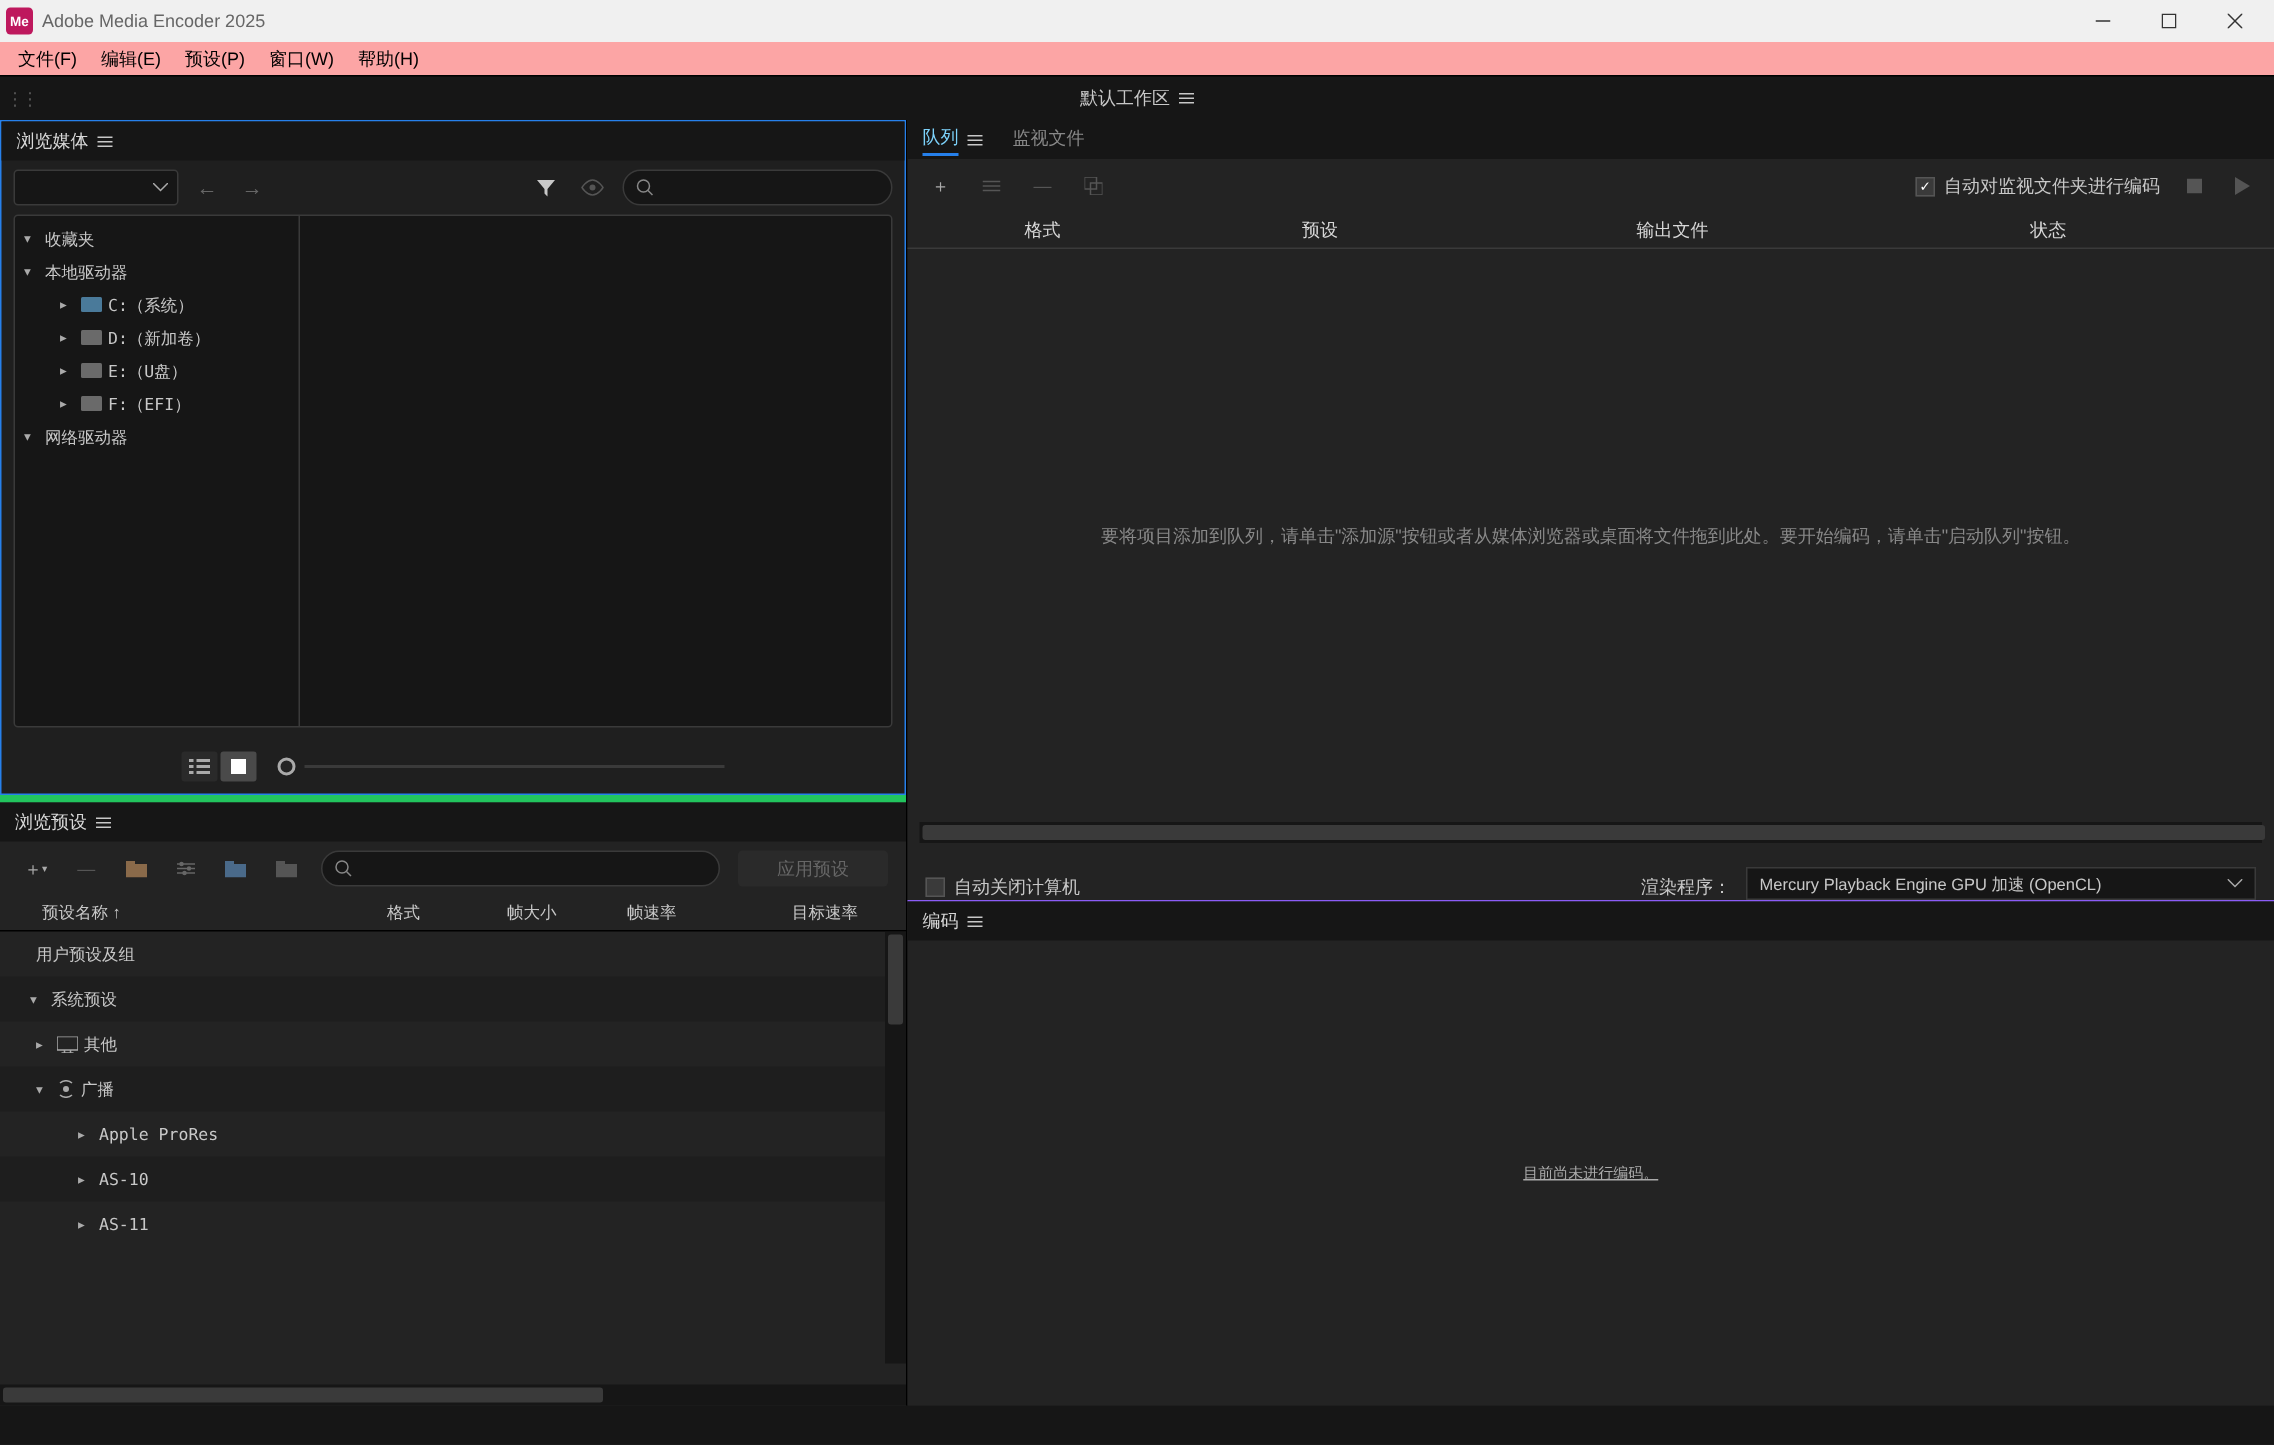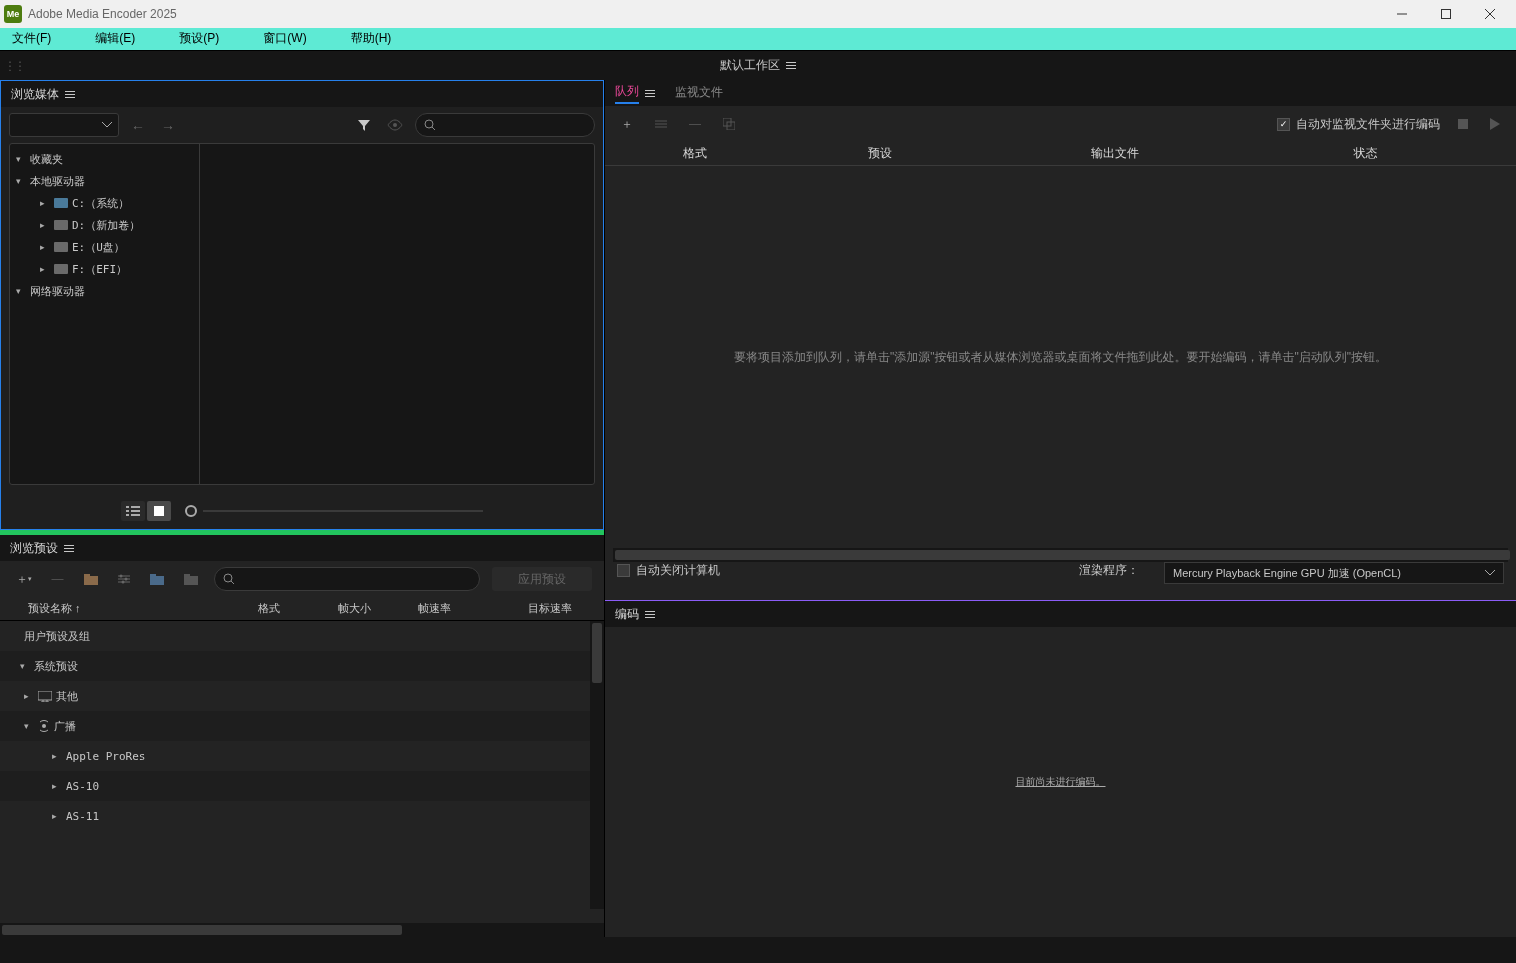--- a/index.html
+++ b/index.html
@@ -1,25 +1,25 @@
 <!DOCTYPE html>
 <html><head>
 <meta charset="utf-8">
 <style>
 * { margin: 0; padding: 0; box-sizing: border-box; font-family: "Microsoft YaHei", Arial, sans-serif; }
 body { background: #1e1e1e; color: #c8c8c8; font-size: 12px; overflow: hidden; width: 1516px; height: 963px; }
 
 
 .titlebar { height: 28px; background: #f0f0f0; display: flex; align-items: center; padding: 0 4px; color: #666; }
-.titlebar .app-icon { width: 18px; height: 18px; background: #4d7c0f; border-radius: 3px; color: #fff; font-size: 9px; font-weight: bold; display: flex; align-items: center; justify-content: center; margin-right: 6px; }
+.titlebar .app-icon { width: 18px; height: 18px; background: #be185d; border-radius: 3px; color: #fff; font-size: 9px; font-weight: bold; display: flex; align-items: center; justify-content: center; margin-right: 6px; }
 .titlebar .title { flex: 1; font-size: 12px; }
 .titlebar .win-btn { width: 44px; height: 28px; display: flex; align-items: center; justify-content: center; color: #333; }
 
 
-.menubar { height: 22px; background: #5eead4; display: flex; padding: 0 4px; color: #000; font-size: 12px; gap: 28px; }
+.menubar { height: 22px; background: #fca5a5; display: flex; align-items: center; padding: 0 4px; color: #000; font-size: 12px; }
 .menubar .menu-item { padding: 2px 8px; }
 
 
 .workspacebar { height: 30px; background: #161616; display: flex; align-items: center; justify-content: center; border-top: 1px solid #000; position: relative; }
 .workspacebar .drag-grip { position: absolute; left: 4px; color: #555; letter-spacing: -2px; }
 .workspacebar .ws-label { color: #c8c8c8; display: flex; align-items: center; gap: 6px; }
 .hamburger { display: inline-flex; flex-direction: column; gap: 2px; }
 .hamburger span { display: block; width: 10px; height: 1px; background: #c8c8c8; }
 
 
@@ -78,35 +78,35 @@
 .pb-row.l3 { padding-left: 52px; }
 .pb-scrollbar-v { position: absolute; right: 0; top: 0; bottom: 14px; width: 14px; background: #161616; }
 .pb-scrollbar-v .thumb { width: 10px; margin: 2px; height: 60px; background: #3a3a3a; border-radius: 2px; }
 .pb-scrollbar-h { height: 14px; background: #161616; display: flex; }
 .pb-scrollbar-h .thumb { height: 10px; margin: 2px; width: 400px; background: #3a3a3a; border-radius: 2px; }
 
 
 .queue-panel { flex: 0 0 520px; }
 .queue-tabs { height: 26px; background: #161616; display: flex; align-items: center; padding: 0 10px; gap: 20px; }
 .tab { color: #888; font-size: 12px; padding-bottom: 2px; }
-.tab.active { color: #ec4899; border-bottom: 2px solid #2680eb; }
+.tab.active { color: #7dd3fc; border-bottom: 2px solid #2680eb; }
 .q-toolbar { height: 36px; display: flex; align-items: center; padding: 4px 12px; gap: 14px; }
 .q-toolbar .spacer { flex: 1; }
 .q-check { display: flex; align-items: center; gap: 6px; font-size: 12px; }
 .q-check .box { width: 13px; height: 13px; background: #3a3a3a; border: 1px solid #555; display: flex; align-items: center; justify-content: center; font-size: 9px; color: #fff; }
 .q-check .box.checked::after { content: "✓"; }
 .q-headers { height: 24px; display: flex; align-items: center; padding: 0 20px; font-size: 12px; color: #d8d8d8; border-bottom: 1px solid #3a3a3a; }
 .q-col-format { flex: 0 0 140px; text-align: center; }
 .q-col-preset { flex: 0 0 230px; text-align: center; }
 .q-col-output { flex: 0 0 240px; text-align: center; }
 .q-col-status { flex: 1; text-align: center; }
 .q-empty { flex: 1; display: flex; align-items: center; justify-content: center; color: #888; font-size: 12px; padding: 0 40px; text-align: center; }
 .q-scrollbar-h { height: 14px; background: #161616; margin: 0 8px; }
 .q-scrollbar-h .thumb { height: 10px; margin: 2px; width: 100%; background: #3a3a3a; border-radius: 2px; }
-.q-footer { height: 38px; display: flex; align-items: flex-start; padding: 0 12px; gap: 25px; }
+.q-footer { height: 38px; display: flex; align-items: flex-end; padding: 0 12px; gap: 10px; }
 .q-footer .spacer { flex: 1; }
 .q-footer-label { font-size: 12px; color: #c8c8c8; }
 .renderer-dd { flex: 0 0 340px; height: 22px; background: #161616; border: 1px solid #3a3a3a; display: flex; align-items: center; padding: 0 8px; font-size: 11px; font-family: monospace; justify-content: space-between; }
 
 
 .encoding-panel { flex: 1; border-top: 1px solid #8b5cf6; }
 .encoding-panel .panel-header { background: #161616; }
 .enc-empty { flex: 1; display: flex; align-items: center; justify-content: center; color: #aaa; font-size: 10px; text-decoration: underline; }
 
 

